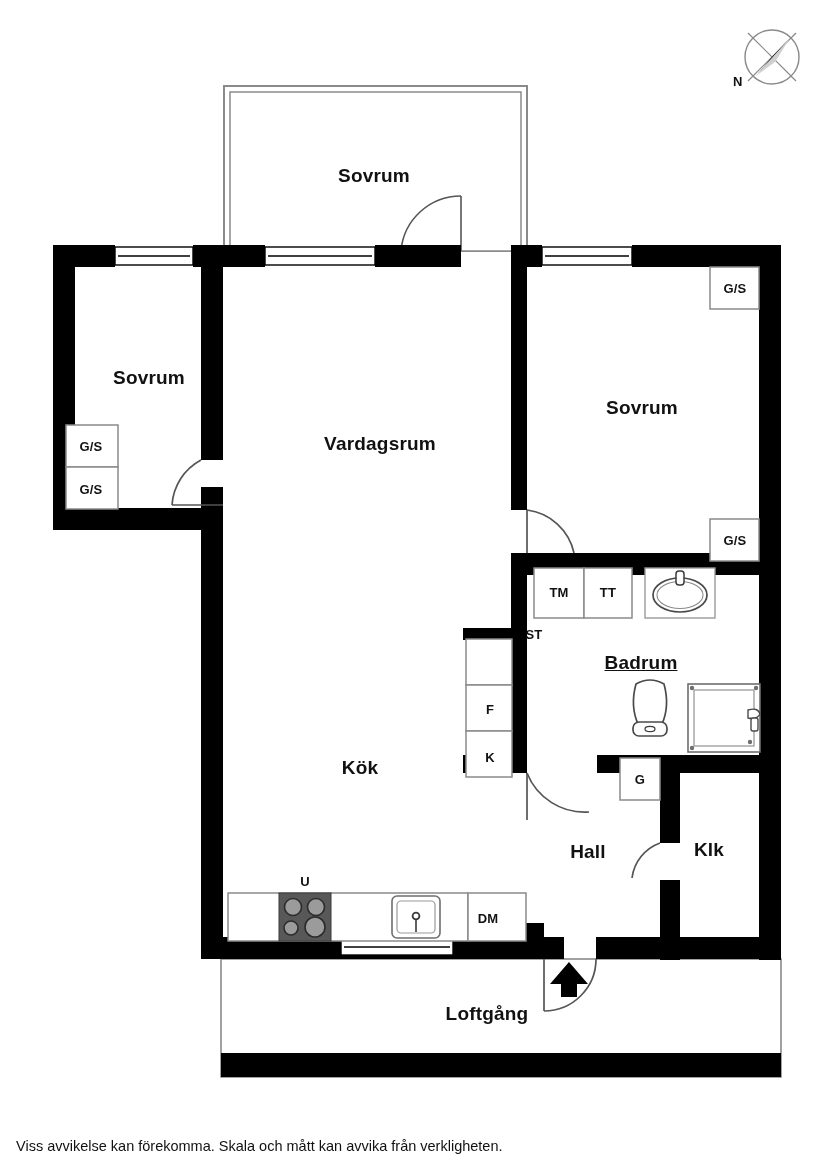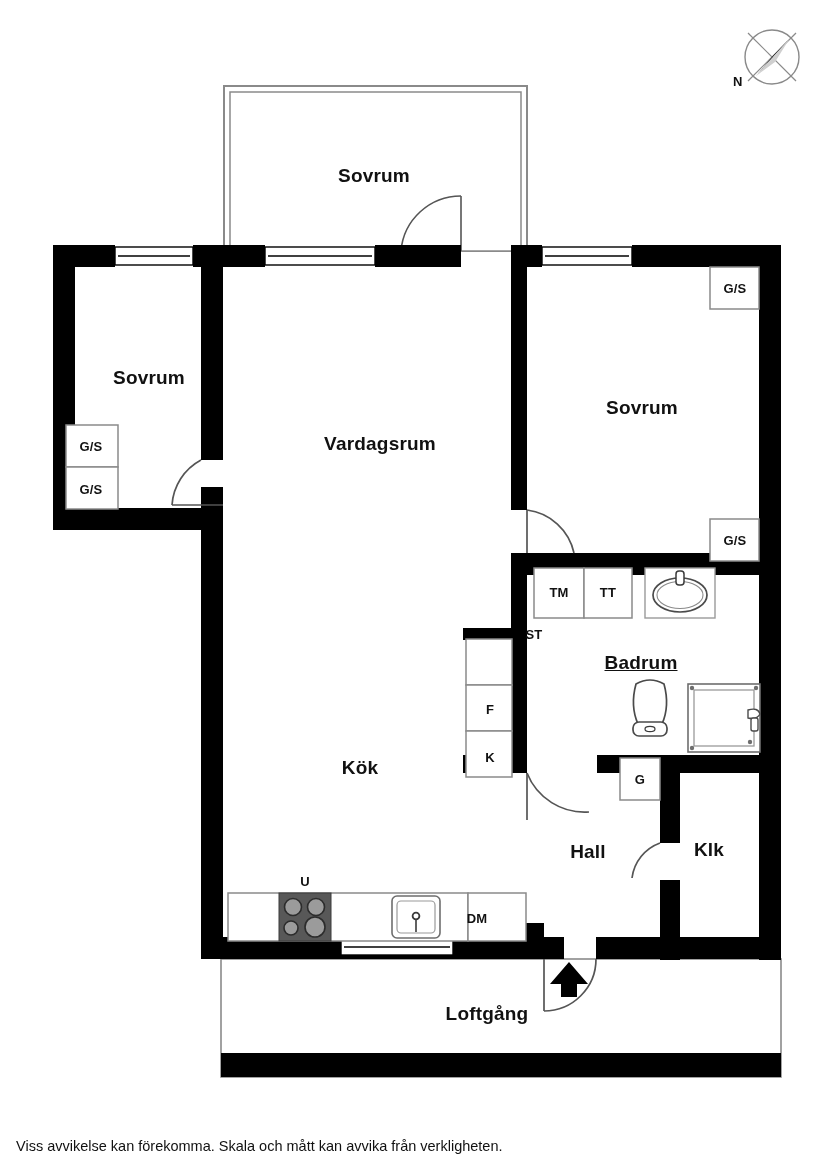--- a/index.html
+++ b/index.html
@@ -198,17 +198,17 @@
 <div class="lbl sm" style="left:735px;top:288px;">G/S</div>
 <div class="lbl sm" style="left:735px;top:540px;">G/S</div>
 
 <div class="lbl sm" style="left:559px;top:592px;">TM</div>
 <div class="lbl sm" style="left:608px;top:592px;">TT</div>
 <div class="lbl sm" style="left:490px;top:634px;margin-left:44px;">ST</div>
 <div class="lbl sm" style="left:490px;top:709px;">F</div>
 <div class="lbl sm" style="left:490px;top:757px;">K</div>
 <div class="lbl sm" style="left:640px;top:779px;">G</div>
 <div class="lbl sm" style="left:305px;top:881px;">U</div>
-<div class="lbl sm" style="left:477px;top:918px;">DM</div>
+<div class="lbl sm" style="left:488px;top:918px;">DM</div>
 
 <div class="compass-n" style="left:733px;top:74px;">N</div>
 
 <div class="footer">Viss avvikelse kan förekomma. Skala och mått kan avvika från verkligheten.</div>
 
 </body></html>

